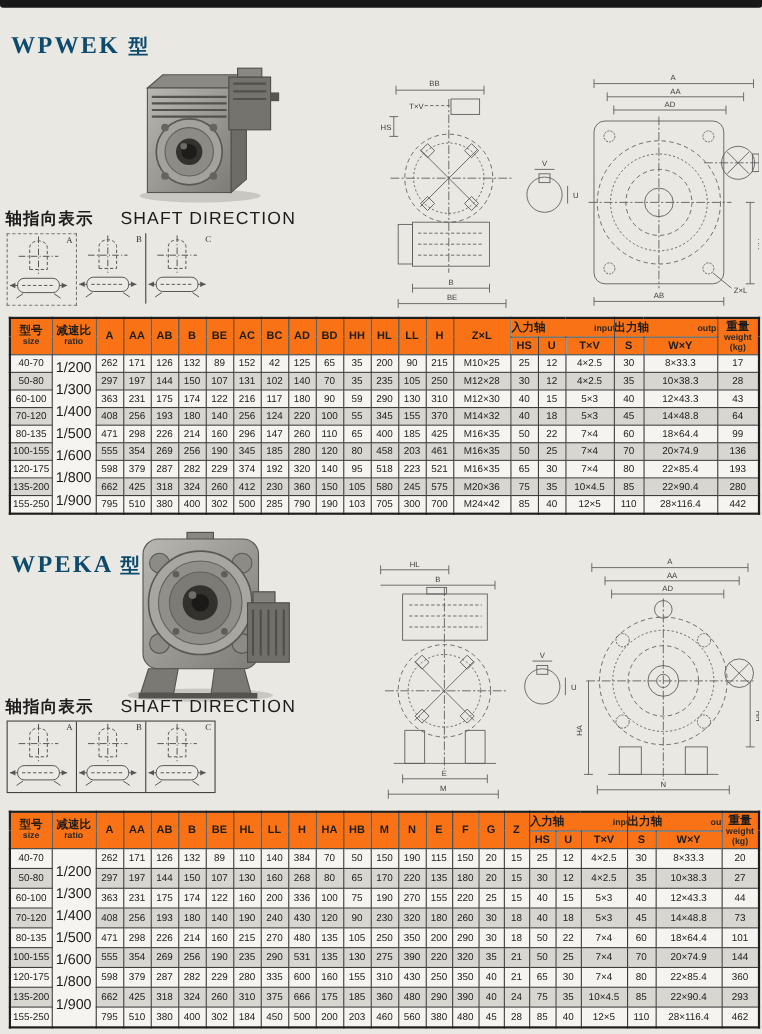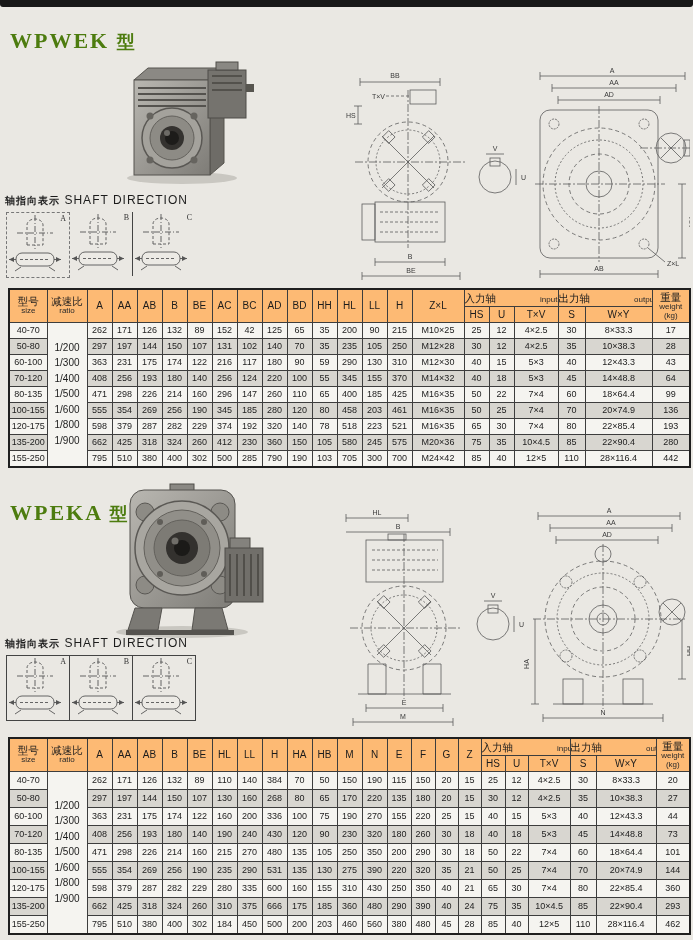--- a/index.html
+++ b/index.html
@@ -5,52 +5,52 @@
   html,body{margin:0;padding:0;}
   body{
     width:693px;height:940px;position:relative;overflow:hidden;
     background:#eae8e3;
     font-family:"Liberation Sans",sans-serif;color:#1c1c1c;
   }
   .abs{position:absolute;}
   .topbar{left:0;top:0;width:693px;height:7px;background:#181818;border-radius:0 0 3px 3px;}
   .sec-title{
     font-family:"Liberation Serif",serif;font-weight:bold;
-    font-size:22px;letter-spacing:2px;color:#4d7c0f;
+    font-size:22px;letter-spacing:2px;color:#0c4a6e;
   }
   .sec-title .suffix{font-size:18px;letter-spacing:0;}
   .shaft-label{white-space:nowrap;}
-  .shaft-label .cn{font-weight:bold;font-size:10px;letter-spacing:1px;}
-  .shaft-label .en{font-size:12px;letter-spacing:1px;margin-left:0;}
+  .shaft-label .cn{font-weight:bold;font-size:15px;letter-spacing:1px;}
+  .shaft-label .en{font-size:16px;letter-spacing:1px;margin-left:20px;}
   
   .dia-row{display:flex;align-items:stretch;}
   .dia-cell{width:62px;height:64px;position:relative;}
   .dia-letter{
     position:absolute;top:1px;right:3px;font-size:8px;color:#333;
     font-family:"Liberation Serif",serif;
   }
   .dia-row.boxed{border:1px solid #444;background:transparent;}
   .dia-row.boxed .dia-cell + .dia-cell{border-left:1px solid #444;}
   .dia-row.open .dia-cell:first-child{border:1px dashed #777;}
   .dia-row.open .dia-cell:nth-child(3){border-left:1px solid #444;}
   
   table.spec{
     border-collapse:collapse;table-layout:fixed;
     background:#f5f4f0;border:2px solid #1f1f1f;
   }
   table.spec th,table.spec td{
     border:1px solid #3d3d3d;text-align:center;vertical-align:middle;
     overflow:hidden;white-space:nowrap;
   }
-  table.spec th{background:#fdba74;font-weight:normal;font-size:10px;padding:1px 0;}
+  table.spec th{background:#f97316;font-weight:bold;font-size:10px;padding:1px 0;}
   table.spec td{font-size:9px;padding:0;}
   table.t1 tbody td{height:15px;}
   table.t2 tbody td{height:17px;}
   table.spec tbody tr:nth-child(even) td{background:#d8d6d0;}
-  table.spec td.ratio-cell{background:#f5f4f0 !important;font-size:10px;line-height:1.55;}
+  table.spec td.ratio-cell{background:#f5f4f0 !important;font-size:13px;line-height:1.55;}
   .h-cn{font-size:10.5px;line-height:1.15;}
   .h-en{font-size:8px;line-height:1.1;color:#2a2a2a;}
   .hdr-inline .h-cn{display:inline;}
   .hdr-inline .h-en{display:inline;margin-left:20px;padding-left:24px;}
   
   svg text{font-family:"Liberation Sans",sans-serif;}
   .drawing text{font-size:7px;fill:#3a3a3a;}
 </style>
 </head>
 <body>
@@ -442,21 +442,21 @@
         <td>120-175</td>
         <td>598</td>
         <td>379</td>
         <td>287</td>
         <td>282</td>
         <td>229</td>
         <td>374</td>
         <td>192</td>
         <td>320</td>
         <td>140</td>
-        <td>78</td>
+        <td>95</td>
         <td>518</td>
         <td>223</td>
         <td>521</td>
         <td>M16×35</td>
         <td>65</td>
         <td>30</td>
         <td>7×4</td>
         <td>80</td>
         <td>22×85.4</td>
         <td>193</td>

